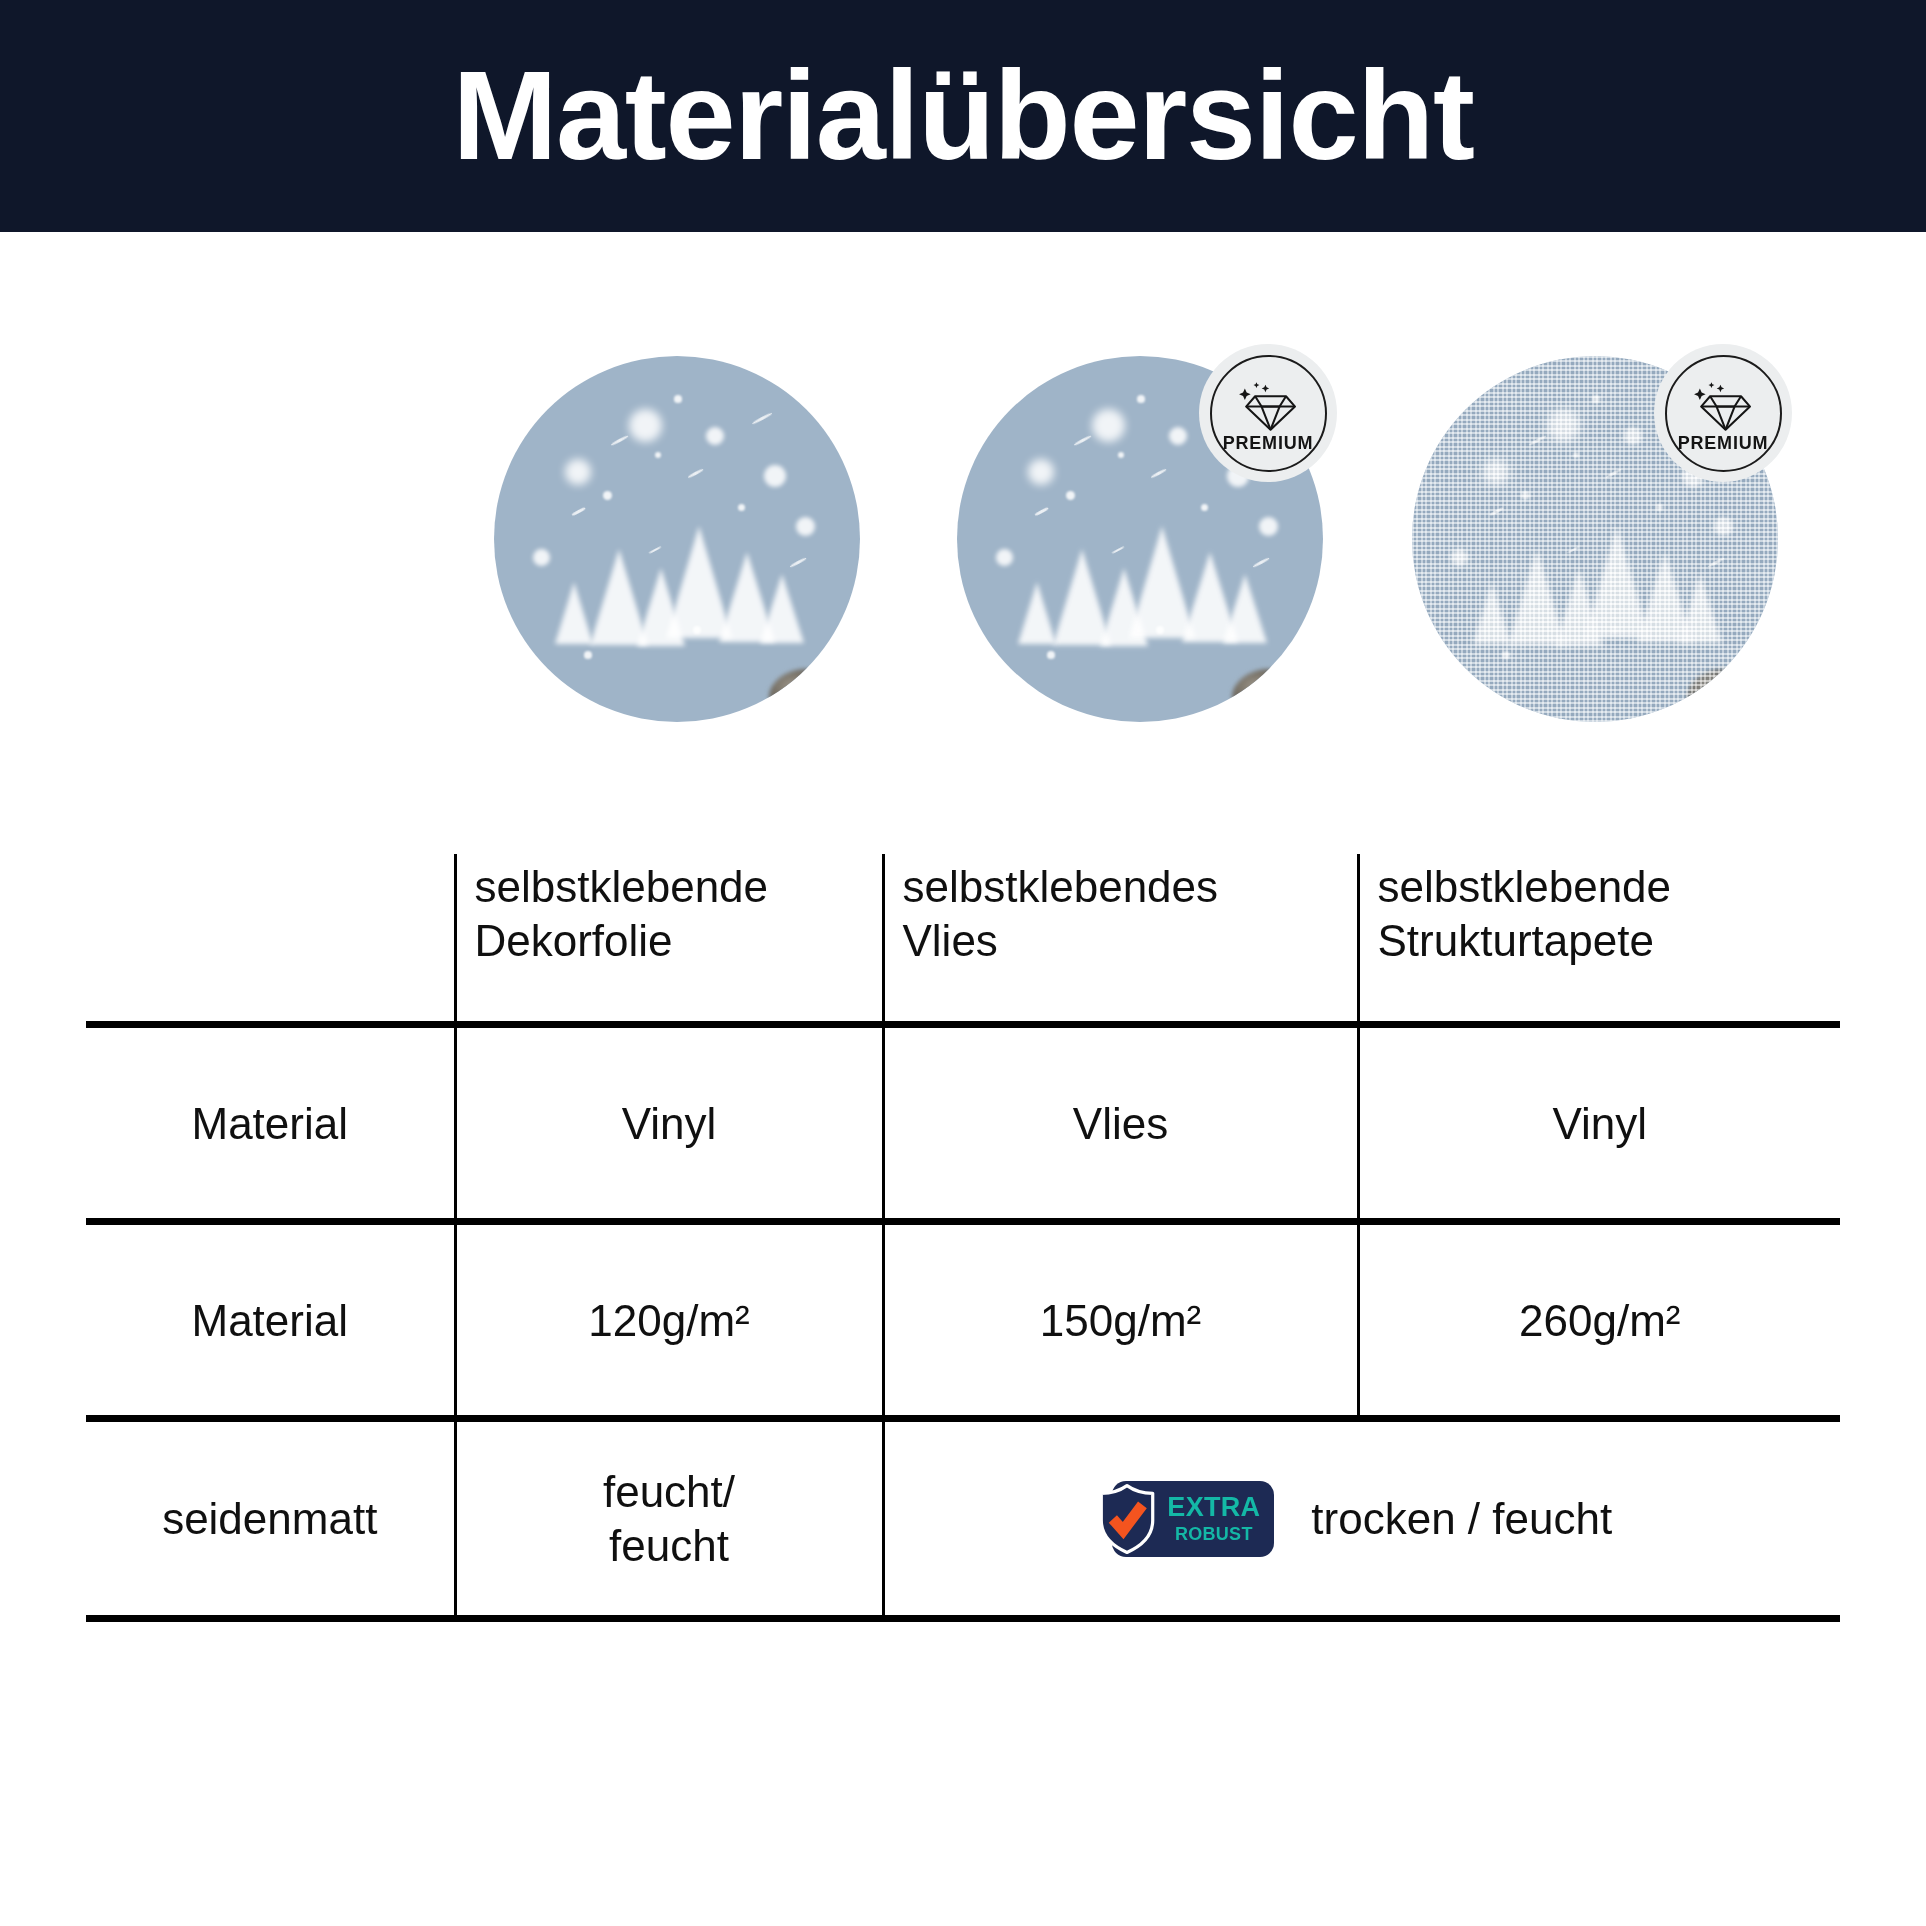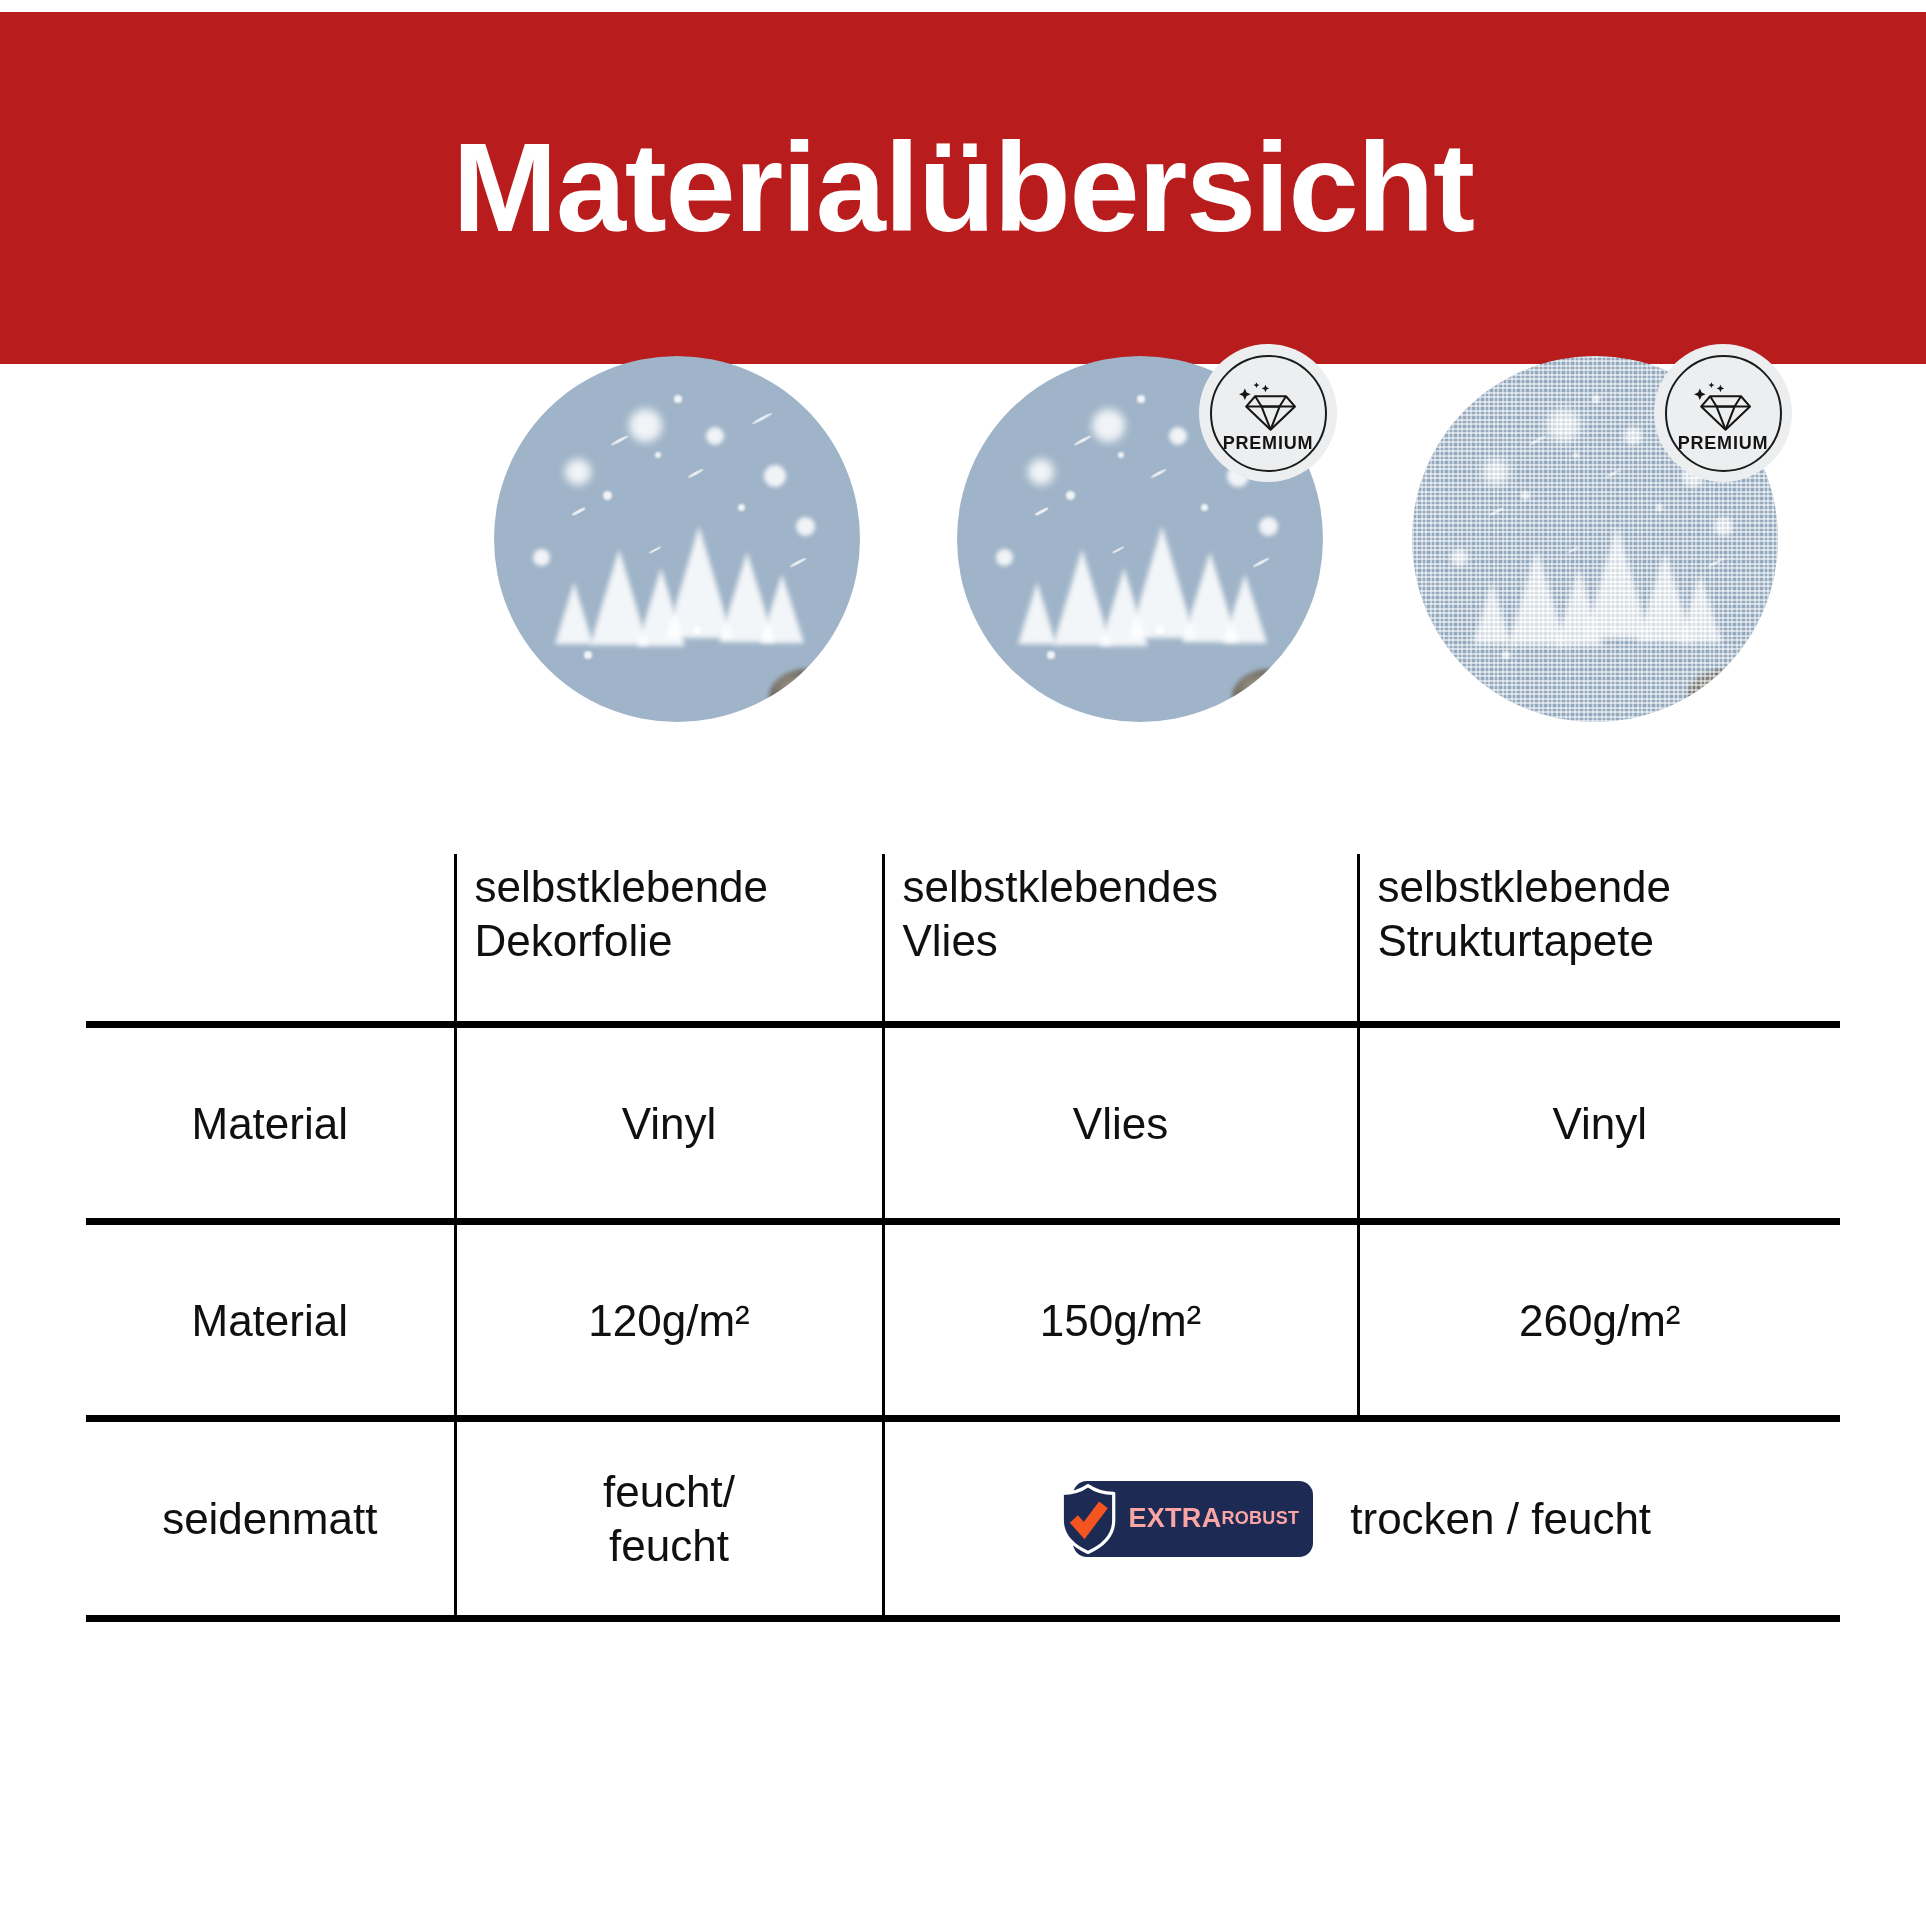--- a/index.html
+++ b/index.html
@@ -7,22 +7,22 @@
   body{
     width:1926px;height:1926px;
     background:#ffffff;
     font-family:"Liberation Sans","DejaVu Sans",sans-serif;
     overflow:hidden;
     position:relative;
   }
 
   
   .header-banner{
-    position:absolute;left:0;top:12px;width:1926px;height:352px;
-    background:#b91c1c;
+    position:absolute;left:0;top:0;width:1926px;height:232px;
+    background:#0f172a;
     display:flex;align-items:center;justify-content:center;
   }
   .header-title{
     color:#ffffff;
     font-size:126px;
     font-weight:700;
     letter-spacing:-1.3px;
     line-height:1;
     white-space:nowrap;
     font-family:"Liberation Sans","DejaVu Sans",sans-serif;
@@ -171,22 +171,22 @@
     border-radius:14px;
     height:76px;
     padding:0 14px 0 55px;
     box-sizing:border-box;
   }
   .robust-shield{
     position:absolute;left:-16.7px;top:50%;transform:translateY(-50%);
     width:62px;height:72px;
   }
   .robust-text{
-    display:flex;justify-content:center;
-    color:#fca5a5;font-weight:700;line-height:1.0;
+    display:flex;flex-direction:column;justify-content:center;
+    color:#14b8a6;font-weight:700;line-height:1.0;
     font-family:"Liberation Sans","DejaVu Sans",sans-serif;
   }
   .robust-text .l1{font-size:27px;letter-spacing:0.3px;}
   .robust-text .l2{font-size:18px;letter-spacing:0.3px;margin-top:3.9px;}
 </style>
 </head>
 <body>
 
 <div class="header-banner">
   <div class="header-title">Materialübersicht</div>

